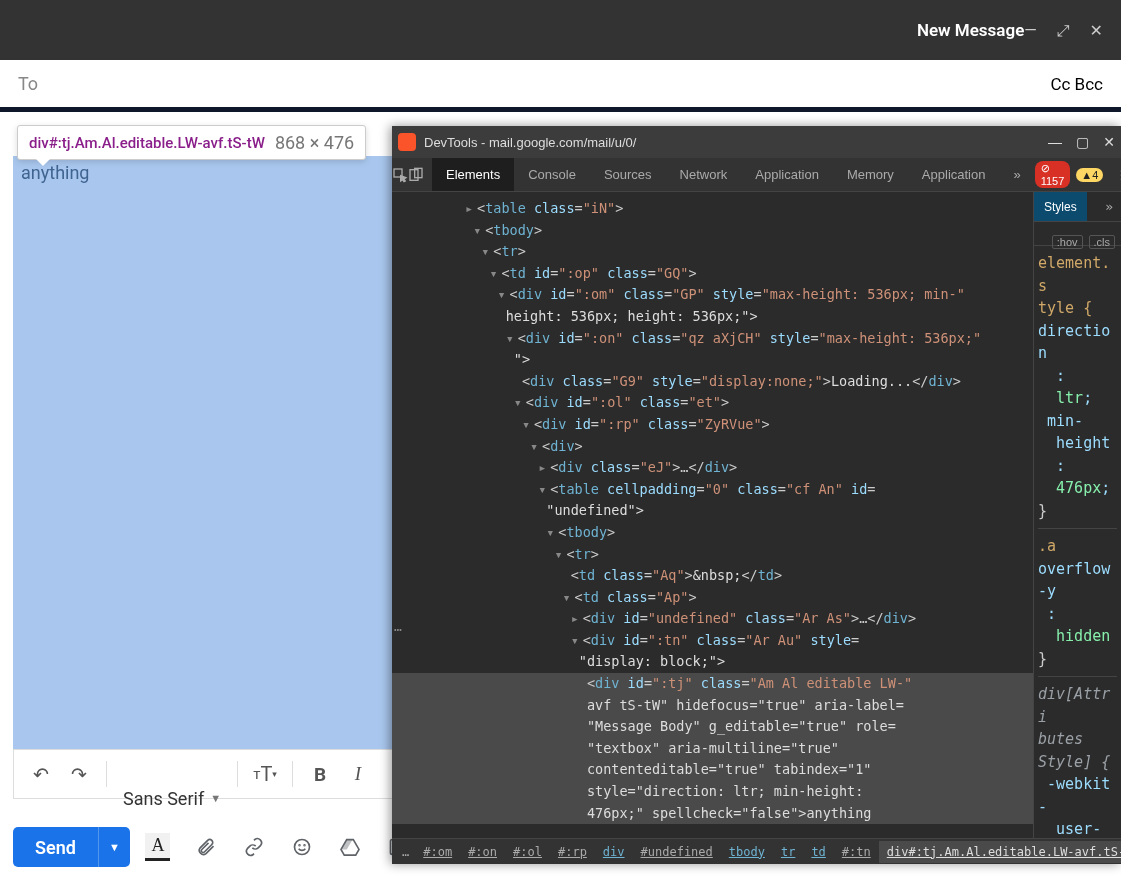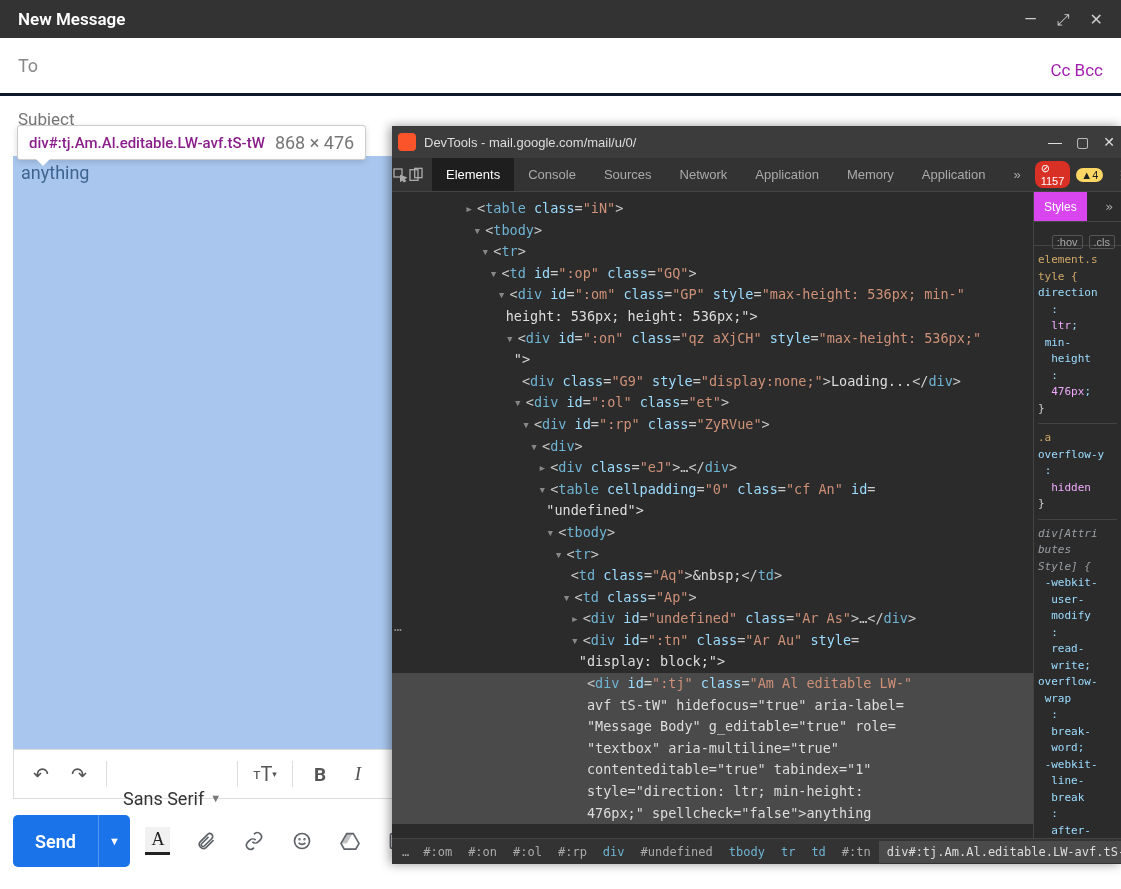--- a/index.html
+++ b/index.html
@@ -9,40 +9,40 @@
   width: 1121px;
   height: 889px;
   position: relative;
   overflow: hidden;
 }
 
 
 .compose-header {
   background: #333;
   color: #fff;
-  height: 38px;
+  height: 60px;
   display: flex;
   align-items: center;
   padding: 0 18px;
-  justify-content: space-between;
+  justify-content: flex-end;
 }
 .compose-title { font-weight: 600; font-size: 17px; }
 .compose-controls { display: flex; gap: 20px; align-items: center; }
 .compose-controls span { cursor: pointer; font-size: 16px; color: #ccc; }
 
 .field-row {
-  border-bottom: 3px solid #0f172a;
+  border-bottom: 5px solid #0f172a;
   padding: 13px 18px;
   display: flex;
   align-items: center;
   justify-content: space-between;
   font-size: 18px;
   color: #888;
 }
-.field-row .right-links { color: #a21caf; font-size: 17px; margin-top: 9px; }
+.field-row .right-links { color: #000000; font-size: 17px; }
 .field-row input {
   border: none;
   font-size: 17px;
   color: #555;
   outline: none;
   flex: 1;
   font-family: inherit;
 }
 .subject-row { border-bottom: none; padding-bottom: 4px; }
 
@@ -120,21 +120,21 @@
   bottom: 22px;
   display: flex;
   align-items: center;
   gap: 14px;
 }
 .send-btn {
   background: #1a73e8;
   color: #fff;
   border: none;
   border-radius: 5px;
-  height: 52px;
+  height: 40px;
   display: flex;
   align-items: stretch;
   overflow: hidden;
   cursor: pointer;
 }
 .send-btn .main { padding: 0 22px; display: flex; align-items: center; font-weight: 600; font-size: 18px; }
 .send-btn .drop { width: 32px; display: flex; align-items: center; justify-content: center; border-left: 1px solid rgba(255,255,255,0.25); font-size: 11px; }
 
 .bottom-icons { display: flex; gap: 20px; align-items: center; }
 .bottom-icons .icon {
@@ -244,56 +244,56 @@
   display: flex;
   flex-direction: column;
   overflow: hidden;
 }
 .styles-tabs {
   height: 30px; display: flex; align-items: center;
   border-bottom: 1px solid #444;
 }
 .styles-tabs .stab {
   padding: 0 10px; height: 100%; display: flex; align-items: center;
-  background: #d946ef; color: #fff; font-family: -apple-system, Arial, sans-serif; font-size: 12px;
+  background: #0c4a6e; color: #fff; font-family: -apple-system, Arial, sans-serif; font-size: 12px;
 }
 .styles-tabs .more { margin-left: auto; padding: 0 8px; color: #aaa; }
 .styles-filter {
   height: 24px; border-bottom: 1px solid #444;
   display: flex; align-items: center; justify-content: flex-end; gap: 6px;
   padding: 0 6px; font-size: 11px; color: #aaa;
   font-family: -apple-system, Arial, sans-serif;
 }
 .styles-filter span { border: 1px solid #555; padding: 0 4px; border-radius: 2px; margin-top: 16px; }
 .styles-content {
   flex: 1; overflow: hidden;
   padding: 6px 4px;
-  font-size: 11px;
+  font-size: 15px;
   line-height: 1.5;
   white-space: pre-wrap;
   word-break: break-all;
 }
 .css-sel { color: #d0a868; }
 .css-prop { color: #9cdcfe; }
-.css-val { color: #f0abfc; }
+.css-val { color: #86efac; }
 .css-italic { font-style: italic; color: #9aa0a6; }
 .css-hr { border-top: 1px solid #444; margin: 6px 0; }
 
 .breadcrumb-bar {
   height: 26px;
   background: #333;
   border-top: 1px solid #444;
   display: flex; align-items: center;
   font-size: 12px;
   color: #aaa;
   overflow: hidden;
   padding: 0 4px;
   gap: 0;
 }
-.breadcrumb-bar .crumb { padding: 0 8px; white-space: nowrap; cursor: pointer; }
+.breadcrumb-bar .crumb { padding: 0 8px; white-space: nowrap; cursor: pointer; text-decoration: underline; }
 .breadcrumb-bar .crumb.blue { color: #6fb3d2; }
 .breadcrumb-bar .crumb.active { background: #4a4a4a; color: #ddd; padding: 4px 8px; }
 .breadcrumb-bar .ell { padding: 0 6px; }
 </style>
 </head>
 <body>
 
 <div class="compose-header">
   <span class="compose-title">New Message</span>
   <div class="compose-controls">

